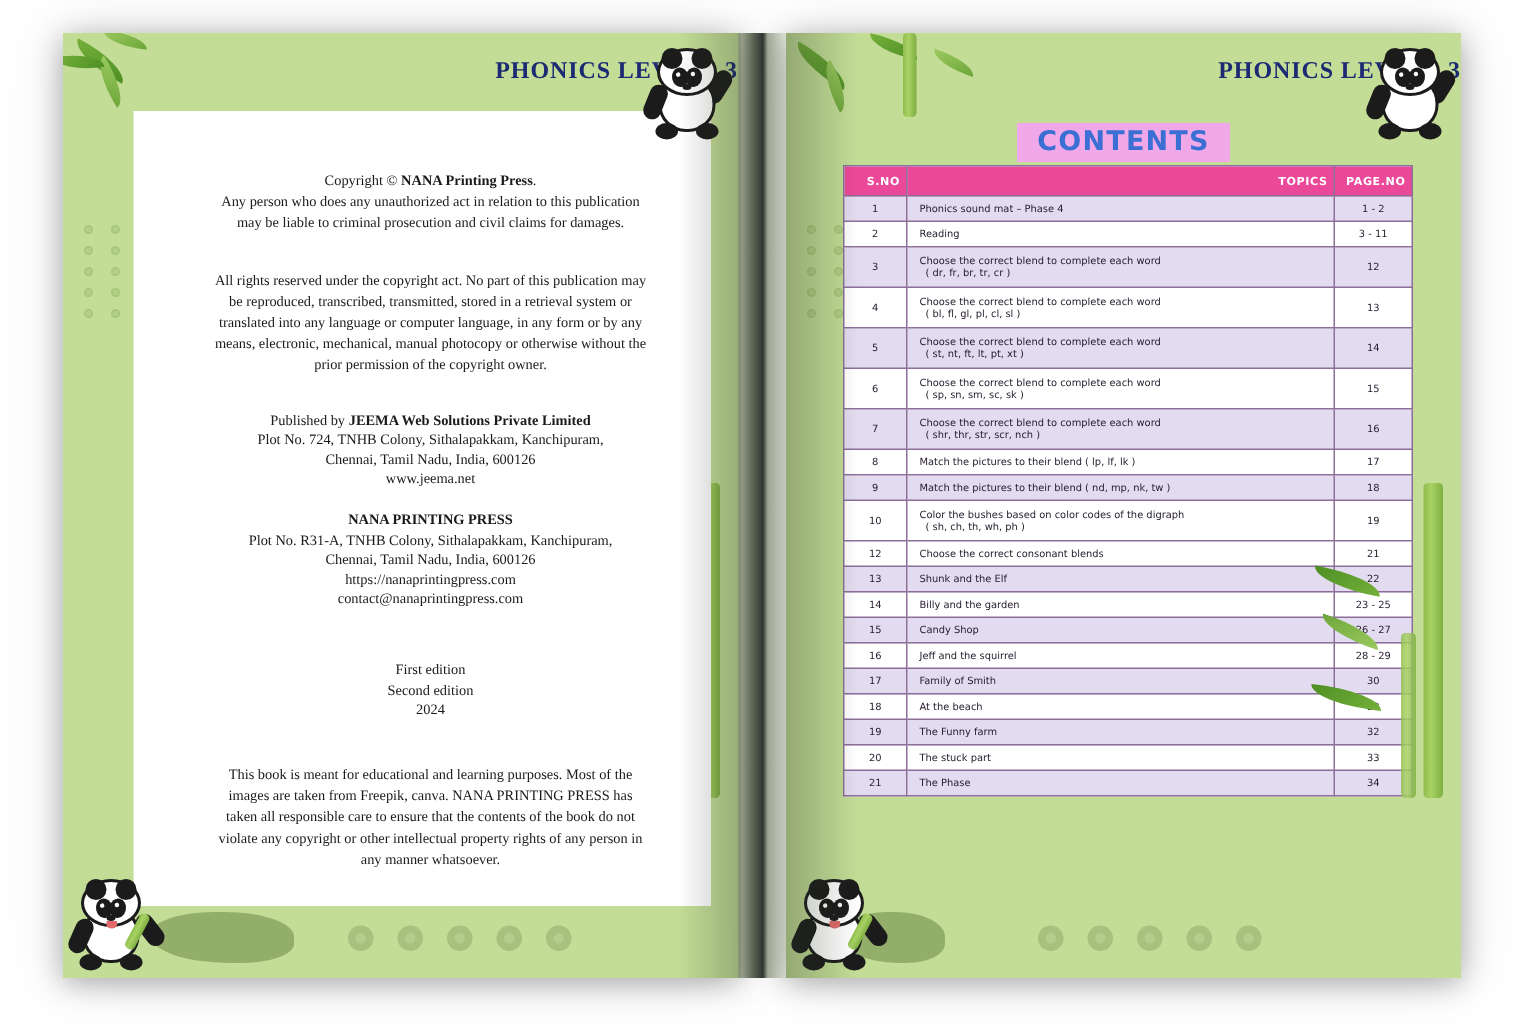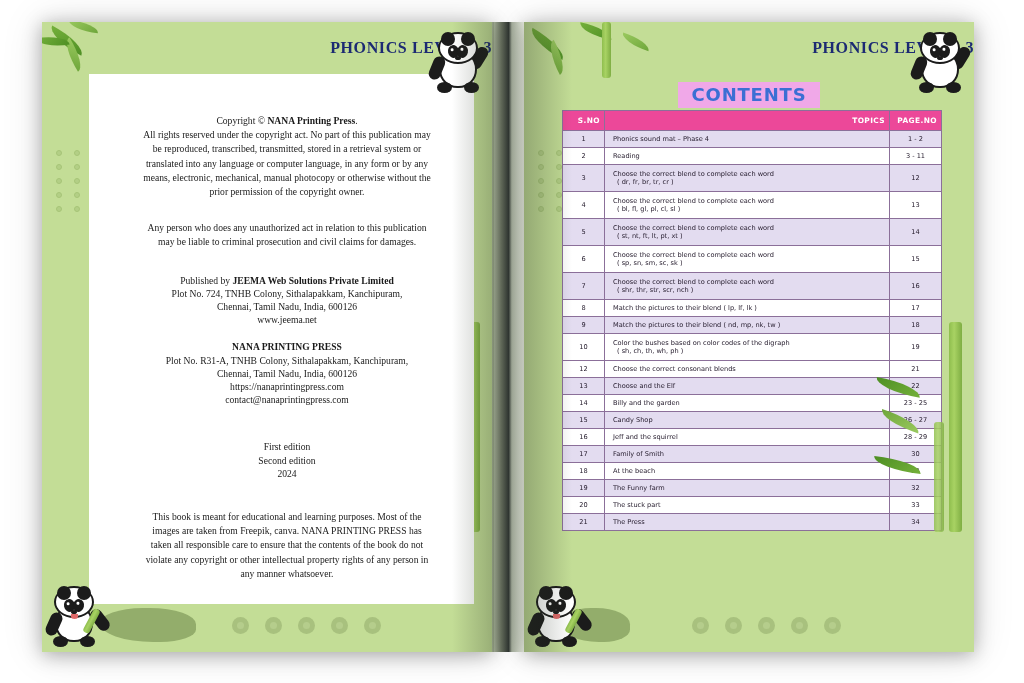--- a/index.html
+++ b/index.html
@@ -273,23 +273,23 @@
       <div class="leaf lite" style="right:12px; top:462px; width:40px; height:12px; transform:rotate(200deg);"></div>
     </div>
 
     <div class="card">
       <div class="txt">
 
         <p class="tight" style="margin-bottom:16px;">
           <span>Copyright © </span><b>NANA Printing Press</b><span>.</span>
         </p>
 
+        <p style="margin-bottom:24px;">Any person who does any unauthorized act in relation to this publication may be liable to criminal prosecution and civil claims for damages.</p>
+
         <p style="margin-bottom:22px;">All rights reserved under the copyright act. No part of this publication may be reproduced, transcribed, transmitted, stored in a retrieval system or translated into any language or computer language, in any form or by any means, electronic, mechanical, manual photocopy or otherwise without the prior permission of the copyright owner.</p>
-
-        <p style="margin-bottom:24px;">Any person who does any unauthorized act in relation to this publication may be liable to criminal prosecution and civil claims for damages.</p>
 
         <div class="blk" style="margin-bottom:14px;">
           <div>
             <span>Published by </span><b>JEEMA Web Solutions Private Limited</b>
           </div>
           <div>Plot No. 724, TNHB Colony, Sithalapakkam, Kanchipuram,</div>
           <div>Chennai, Tamil Nadu, India, 600126</div>
           <div>www.jeema.net</div>
         </div>
 
@@ -449,21 +449,21 @@
               <td class="c-top">Color the bushes based on color codes of the digraph<span class="sub">( sh, ch, th, wh, ph )</span></td>
               <td class="c-pg">19</td>
             </tr>
             <tr>
               <td class="c-no">12</td>
               <td class="c-top">Choose the correct consonant blends</td>
               <td class="c-pg">21</td>
             </tr>
             <tr class="alt">
               <td class="c-no">13</td>
-              <td class="c-top">Choose and the Elf</td>
+              <td class="c-top">Shunk and the Elf</td>
               <td class="c-pg">22</td>
             </tr>
             <tr>
               <td class="c-no">14</td>
               <td class="c-top">Billy and the garden</td>
               <td class="c-pg">23 - 25</td>
             </tr>
             <tr class="alt">
               <td class="c-no">15</td>
               <td class="c-top">Candy Shop</td>
@@ -489,21 +489,21 @@
               <td class="c-top">The Funny farm</td>
               <td class="c-pg">32</td>
             </tr>
             <tr>
               <td class="c-no">20</td>
               <td class="c-top">The stuck part</td>
               <td class="c-pg">33</td>
             </tr>
             <tr class="alt">
               <td class="c-no">21</td>
-              <td class="c-top">The Press</td>
+              <td class="c-top">The Phase</td>
               <td class="c-pg">34</td>
             </tr>
           </tbody>
       </table>
     </div>
 
     <div>
       <div class="stalk" style="right:12px; top:300px; height:210px;"></div>
       <div class="stalk" style="right:30px; top:400px; height:110px; width:10px; opacity:.85;"></div>
       <div class="leaf" style="right:6px;  top:350px; width:46px; height:13px; transform:rotate(190deg);"></div>

